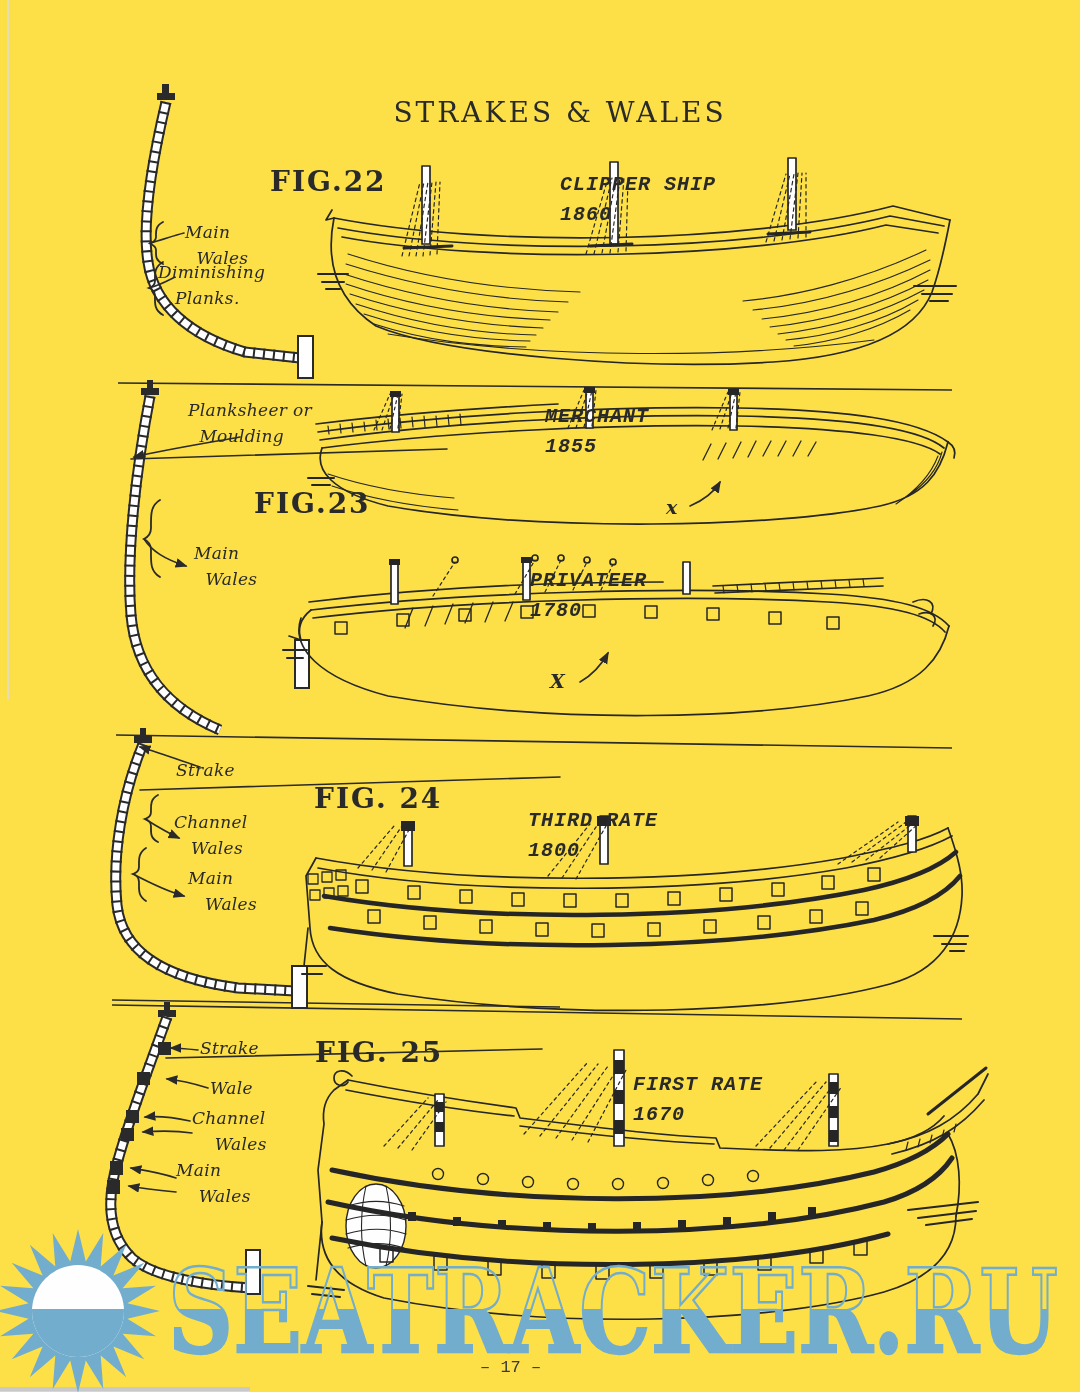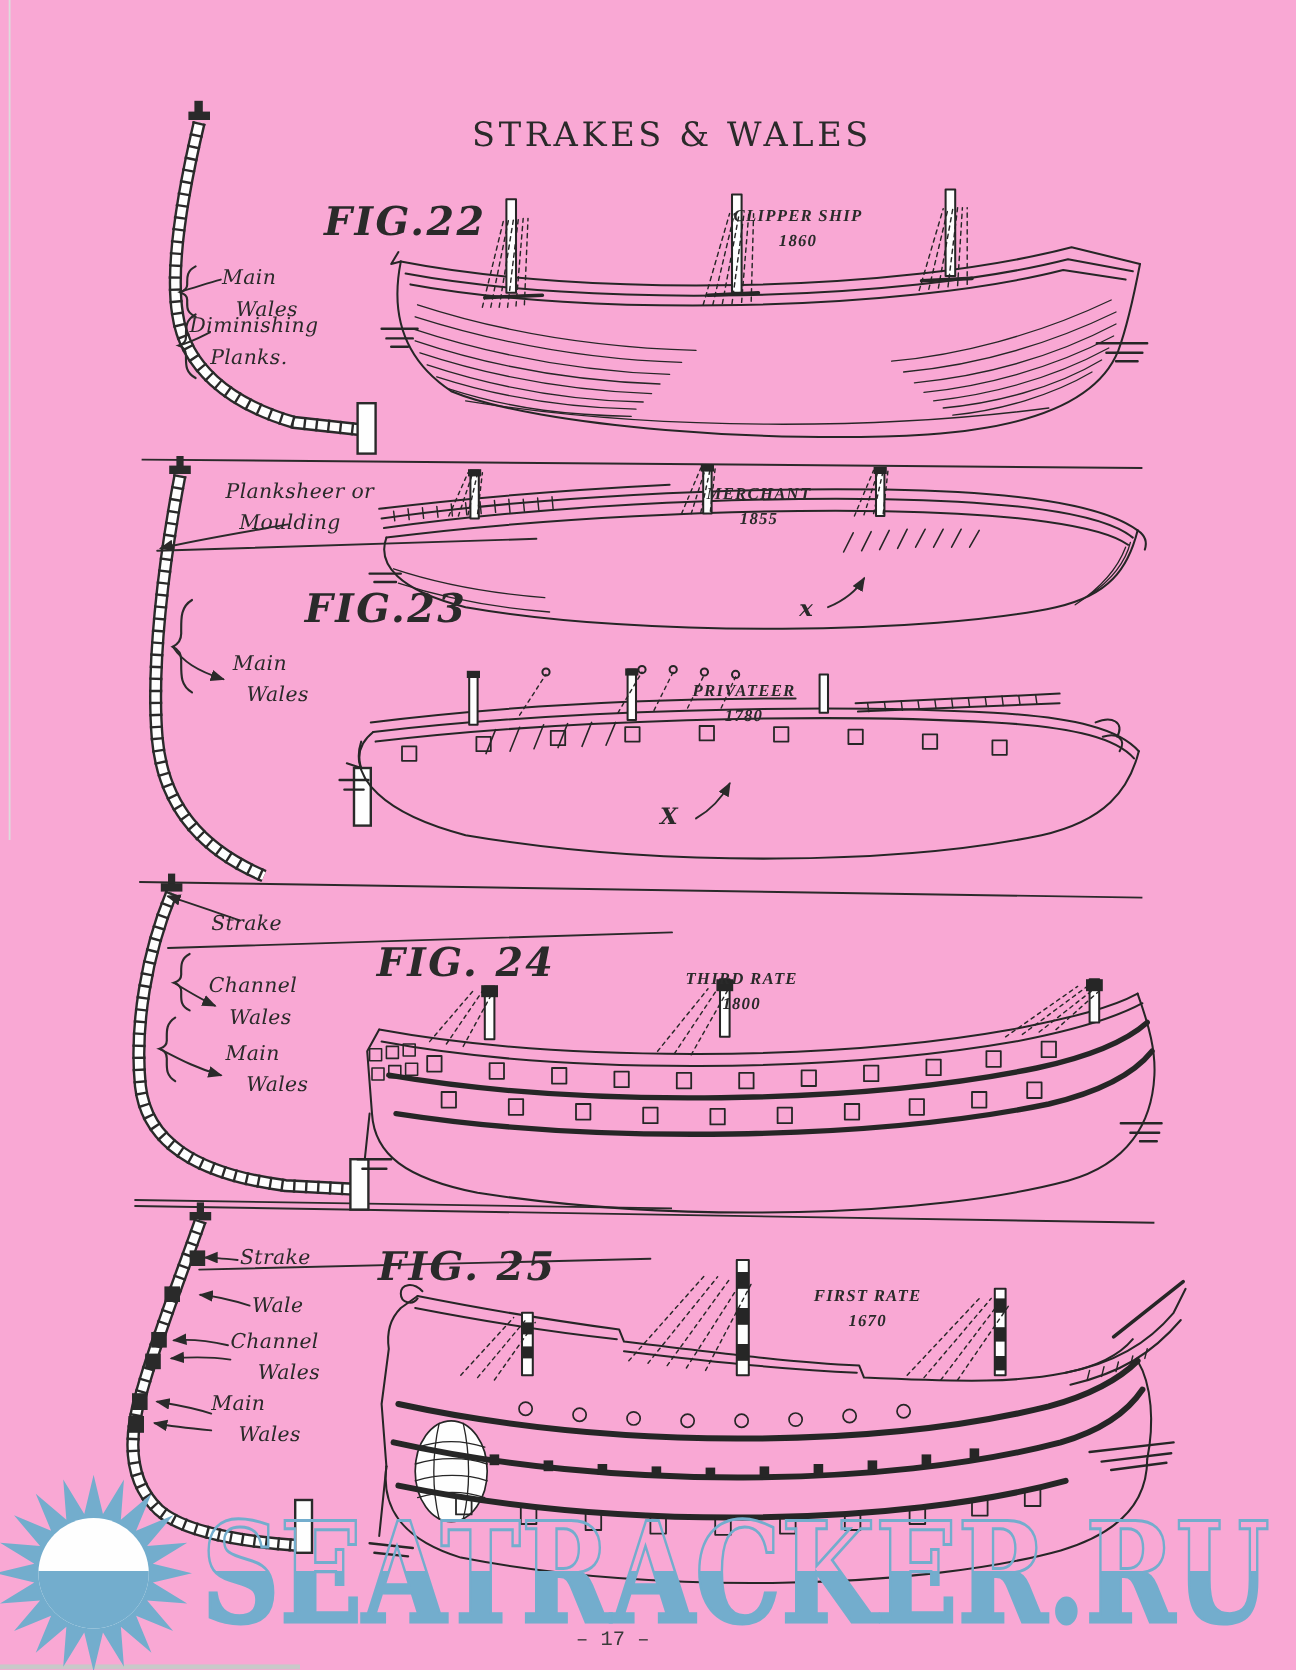--- a/index.html
+++ b/index.html
@@ -1,26 +1,26 @@
 <!DOCTYPE html>
 <html><head>
 <meta charset="utf-8">
 <style>
   html,body{margin:0;padding:0;background:#e8e8e8;}
-  #page{position:relative;width:1080px;height:1392px;background:#f9a8d4;overflow:hidden;
+  #page{position:relative;width:1080px;height:1392px;background:#fde047;overflow:hidden;
         font-family:"DejaVu Serif",serif;color:#2a2a2a;}
   .abs{position:absolute;}
   .art{left:0;top:0;z-index:1;}
   .lbl{z-index:2;}
   .wm{left:0;top:0;z-index:3;pointer-events:none;}
   .title{font-size:28px;letter-spacing:3px;text-align:center;font-weight:normal;}
-  .figlabel{font-style:italic;font-weight:bold;font-size:33px;letter-spacing:2px;}
+  .figlabel{font-weight:bold;font-size:28px;letter-spacing:2px;}
   .hand{font-style:italic;font-size:17px;line-height:1.5;white-space:pre;letter-spacing:.3px;}
-  .shipcap{font-family:Liberation Serif, serif;font-style:italic;font-weight:bold;
-           font-size:14px;letter-spacing:1px;text-align:center;line-height:1.5;}
+  .shipcap{font-family:Liberation Mono, monospace;font-style:italic;font-weight:bold;
+           font-size:20px;letter-spacing:1px;line-height:1.5;}
   .xmark{font-style:italic;font-weight:bold;font-size:19px;font-family:"DejaVu Serif",serif;}
   .pagenum{font-size:17px;text-align:left;color:#3a3a3a;font-family:Liberation Mono, monospace;}
 </style>
 </head>
 <body>
 
 <div id="page">
 
   <svg class="abs art" width="1080" height="1392" viewBox="0 0 1080 1392">
     <defs>

